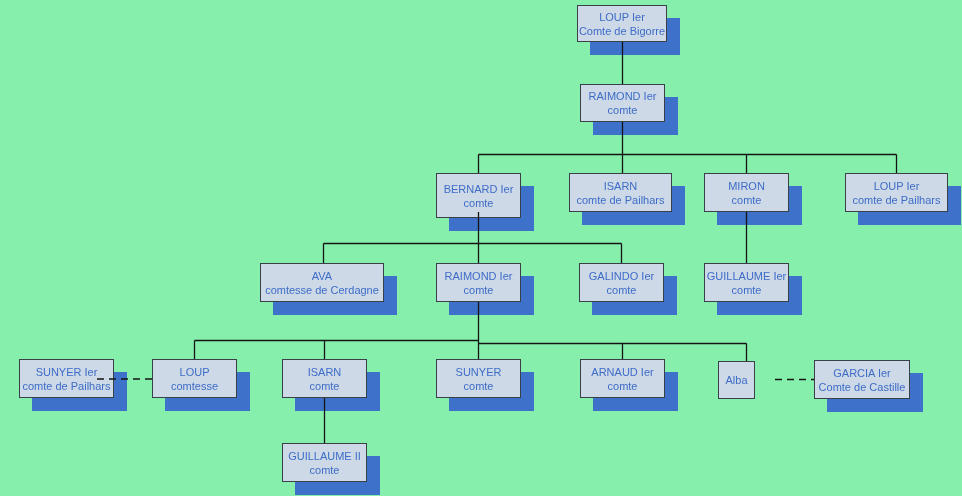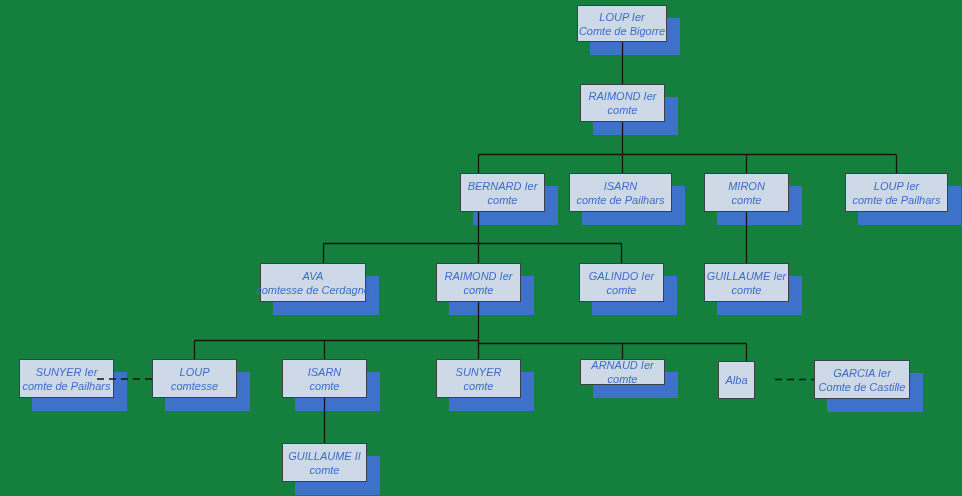--- a/index.html
+++ b/index.html
@@ -1,22 +1,21 @@
 <!DOCTYPE html>
 <html><head>
 <meta charset="utf-8">
 <style>
   html,body{margin:0;padding:0;background:#ffffff;}
   .canvas{
     position:relative;
     width:962px;height:496px;
-    background:#15803d;
+    background:#86efac;
     font-family:"Liberation Sans", sans-serif;
     overflow:hidden;
-    font-style:italic;
   }
   .node{
     position:absolute;
     box-sizing:border-box;
     background:#cdd9e7;
     border:1.5px solid #3a4047;
     box-shadow:13px 13px 0 0 #3e71c9;
     display:flex;
     flex-direction:column;
     align-items:center;
@@ -46,38 +45,38 @@
   <div class="node" style="left:577px;top:5px;width:90px;height:37px">
     <span>LOUP Ier</span>
     <span>Comte de Bigorre</span>
   </div>
 
   <div class="node" style="left:580px;top:84px;width:85px;height:38px">
     <span>RAIMOND Ier</span>
     <span>comte</span>
   </div>
 
-  <div class="node" style="left:460px;top:173px;width:85px;height:39px">
+  <div class="node" style="left:436px;top:173px;width:85px;height:45px">
     <span>BERNARD Ier</span>
     <span>comte</span>
   </div>
   <div class="node" style="left:569px;top:173px;width:103px;height:39px">
     <span>ISARN</span>
     <span>comte de Pailhars</span>
   </div>
   <div class="node" style="left:704px;top:173px;width:85px;height:39px">
     <span>MIRON</span>
     <span>comte</span>
   </div>
   <div class="node" style="left:845px;top:173px;width:103px;height:39px">
     <span>LOUP Ier</span>
     <span>comte de Pailhars</span>
   </div>
 
-  <div class="node" style="left:260px;top:263px;width:106px;height:39px">
+  <div class="node" style="left:260px;top:263px;width:124px;height:39px">
     <span>AVA</span>
     <span>comtesse de Cerdagne</span>
   </div>
   <div class="node" style="left:436px;top:263px;width:85px;height:39px">
     <span>RAIMOND Ier</span>
     <span>comte</span>
   </div>
   <div class="node" style="left:579px;top:263px;width:85px;height:39px">
     <span>GALINDO Ier</span>
     <span>comte</span>
@@ -96,21 +95,21 @@
     <span>comtesse</span>
   </div>
   <div class="node" style="left:282px;top:359px;width:85px;height:39px">
     <span>ISARN</span>
     <span>comte</span>
   </div>
   <div class="node" style="left:436px;top:359px;width:85px;height:39px">
     <span>SUNYER</span>
     <span>comte</span>
   </div>
-  <div class="node" style="left:580px;top:359px;width:85px;height:26px">
+  <div class="node" style="left:580px;top:359px;width:85px;height:39px">
     <span>ARNAUD Ier</span>
     <span>comte</span>
   </div>
   <div class="node no-shadow" style="left:718px;top:361px;width:37px;height:38px">
     <span>Alba</span>
     <span></span>
   </div>
   <div class="node" style="left:814px;top:360px;width:96px;height:39px">
     <span>GARCIA Ier</span>
     <span>Comte de Castille</span>

